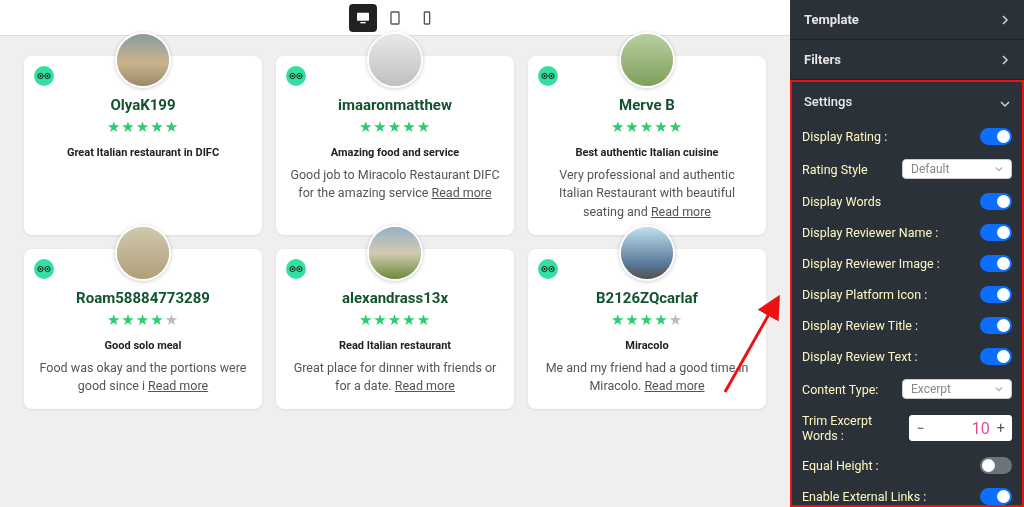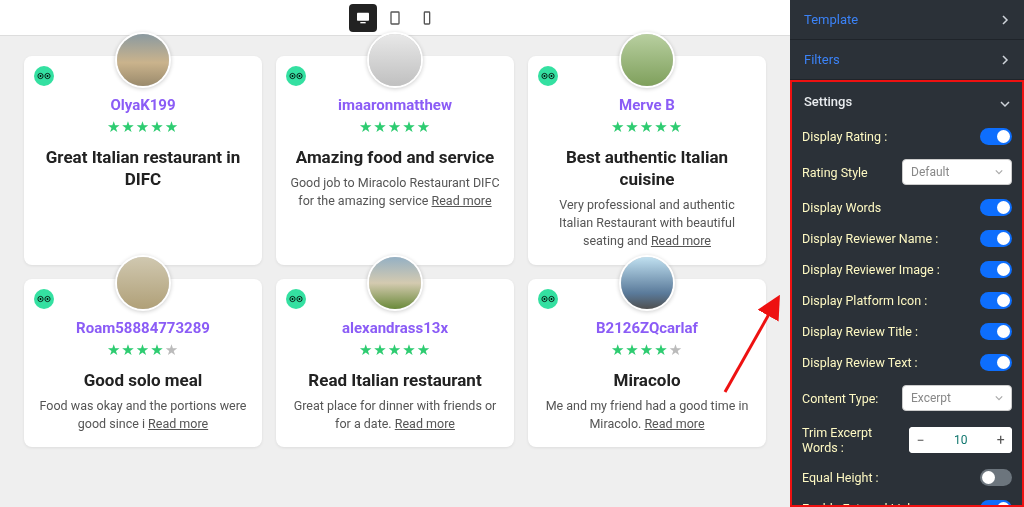--- a/index.html
+++ b/index.html
@@ -14,43 +14,43 @@
 .platform-icon{position:absolute;left:10px;top:10px;width:20px;height:20px;background:#34E0A1;border-radius:50%;display:flex;align-items:center;justify-content:center}
 .platform-icon svg{width:14px;height:14px}
 .avatar{width:56px;height:56px;border-radius:50%;margin:-34px auto 8px;background:#ccc;border:2px solid #fff;box-shadow:0 1px 4px rgba(0,0,0,.2);overflow:hidden;position:relative}
 .avatar-inner{width:100%;height:100%}
 .av0{background:linear-gradient(180deg,#8b9aa0 0%,#cab38c 55%,#9a8a6c 100%)}
 .av1{background:linear-gradient(180deg,#e8e8e8 0%,#c0c0c0 100%)}
 .av2{background:linear-gradient(180deg,#b8cfa0 0%,#7fa05c 100%)}
 .av3{background:linear-gradient(180deg,#d0c8b0 0%,#b0a078 100%)}
 .av4{background:linear-gradient(180deg,#94b0c4 0%,#d4cab0 50%,#6a8a3a 100%)}
 .av5{background:linear-gradient(180deg,#c0e0f0 0%,#5a7a9a 70%,#505050 100%)}
-.name{font-weight:700;font-size:15px;color:#8b5cf6;margin-bottom:4px}
+.name{font-weight:700;font-size:15px;color:#14532d;margin-bottom:4px}
 .stars{color:#2ecc71;font-size:15px;letter-spacing:1px;margin-bottom:10px}
 .star-empty{color:#bbb}
-.title{font-weight:700;font-size:17px;color:#222;margin-bottom:6px;line-height:1.3}
+.title{font-weight:700;font-size:11px;color:#222;margin-bottom:6px;line-height:1.3}
 .excerpt{font-size:12.5px;color:#555;line-height:1.45}
 .readmore{color:#555;text-decoration:underline;cursor:pointer}
 .arrow-indicator{position:absolute;right:3px;top:288px;pointer-events:none}
 .sidebar{width:234px;background:#2b3138;color:#cfd4da;display:flex;flex-direction:column;font-size:13px}
 .panel-head{padding:12px 14px;display:flex;justify-content:space-between;align-items:center;border-bottom:1px solid #1f242a;cursor:pointer}
-.panel-head span{color:#3b82f6;font-weight:400}
+.panel-head span{color:#e5e5e5;font-weight:700}
 .chev{width:10px;height:10px}
 .settings-body{border:2px solid #e11;padding:6px 10px 12px 10px;flex:1;overflow-y:auto}
 .settings-title{display:flex;justify-content:space-between;align-items:flex-end;color:#e9ecef;font-weight:500;padding:6px 2px 12px 2px}
 .row{display:flex;justify-content:space-between;align-items:center;padding:7px 0}
 .row-label{color:#fef9c3;font-size:12.5px}
 .toggle{width:32px;height:17px;background:#0d6efd;border-radius:10px;position:relative;cursor:pointer}
 .toggle.off{background:#6c757d}
 .toggle::after{content:"";position:absolute;width:13px;height:13px;background:#fff;border-radius:50%;top:2px;right:2px;transition:.2s}
 .toggle.off::after{right:auto;left:2px}
-.select{width:110px;height:26px;background:#fff;border:1px solid #ccc;border-radius:4px;font-size:12px;color:#888;padding:0 8px;display:flex;align-items:center;justify-content:space-between}
+.select{width:110px;height:20px;background:#fff;border:1px solid #ccc;border-radius:4px;font-size:12px;color:#888;padding:0 8px;display:flex;align-items:center;justify-content:space-between}
 .stepper{display:flex;align-items:center;background:#fff;border-radius:4px;overflow:hidden;width:110px;height:26px}
 .stepper button{width:26px;height:26px;border:none;background:#fff;color:#555;cursor:pointer;font-size:14px;display:flex;align-items:center;justify-content:center}
-.stepper input{width:58px;border:none;text-align:center;font-size:12px;color:#0f766e;outline:none}
+.stepper input{width:58px;border:none;text-align:right;font-size:16px;color:#ec4899;outline:none}
 </style>
 </head>
 <body>
 
 <div class="main">
   <div class="toolbar">
     <div class="tool-btn active">
         <svg viewBox="0 0 24 24" fill="#fff">
           <rect x="3" y="4" width="18" height="12" rx="1"></rect>
           <rect x="8" y="18" width="8" height="2"></rect>

